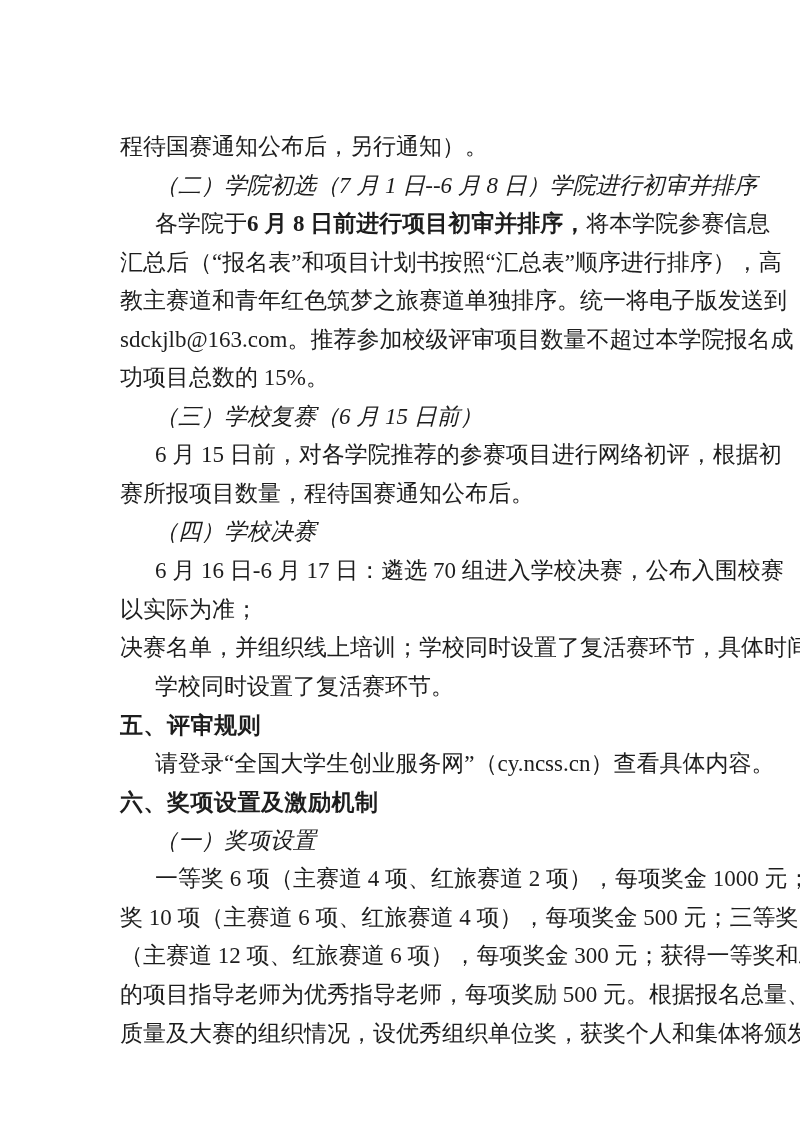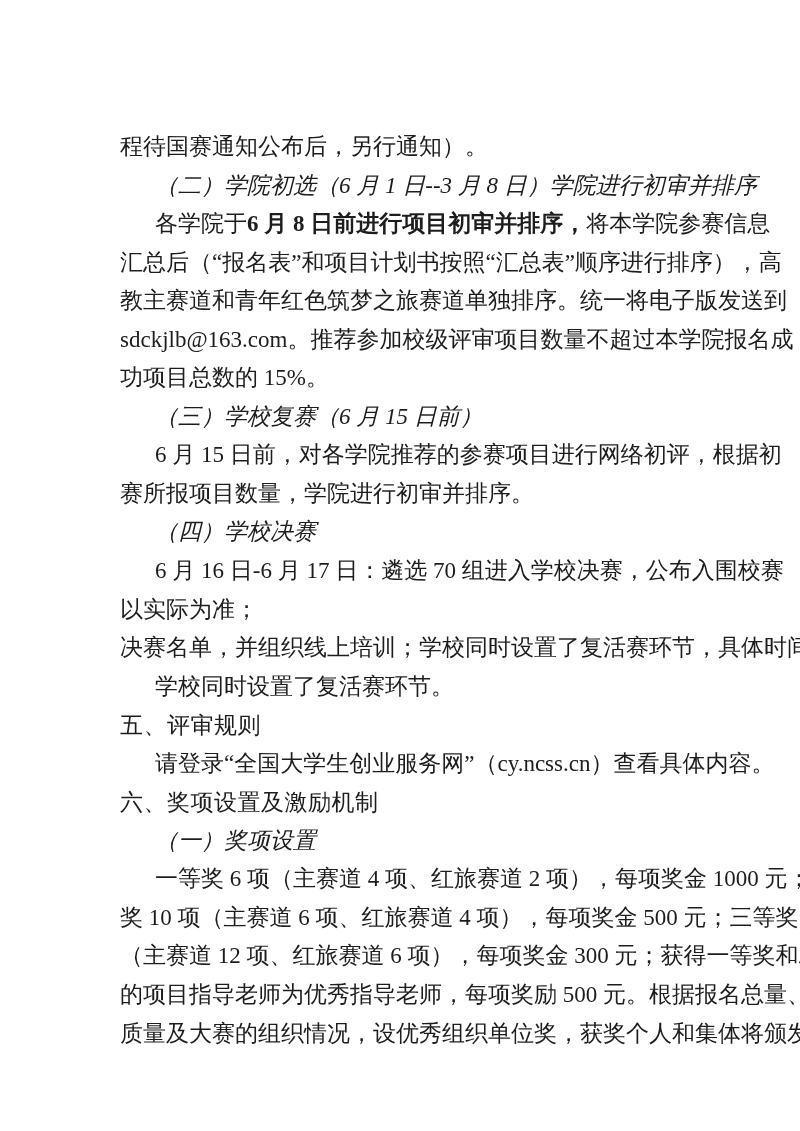--- a/index.html
+++ b/index.html
@@ -35,42 +35,42 @@
   .line.fill {
     text-align: justify;
     text-align-last: justify;
     text-justify: inter-character;
   }
   .line.kaiti {
     font-style: italic;
   }
   .line.heading {
     font-family: "Liberation Sans", "DejaVu Sans", sans-serif;
-    font-weight: 400;
+    font-weight: 700;
     letter-spacing: 0.5px;
   }
   .line b {
     font-weight: 700;
   }
 </style>
 </head>
 <body style="color: rgb(29, 29, 29);">
 
 <div class="page">
   <div class="content" id="content">
       <div class="line body"><span>程待国赛通知公布后，另行通知）。</span></div>
-      <div class="line kaiti indent"><span>（二）学院初选（6 月 1 日--3 月 8 日）学院进行初审并排序</span></div>
+      <div class="line kaiti indent"><span>（二）学院初选（7 月 1 日--6 月 8 日）学院进行初审并排序</span></div>
       <div class="line body indent fill"><span>各学院于</span><b>6 月 8 日前进行项目初审并排序，</b><span>将本学院参赛信息</span></div>
       <div class="line body fill"><span>汇总后（“报名表”和项目计划书按照“汇总表”顺序进行排序），高</span></div>
       <div class="line body fill"><span>教主赛道和青年红色筑梦之旅赛道单独排序。统一将电子版发送到</span></div>
       <div class="line body fill"><span>sdckjlb@163.com。推荐参加校级评审项目数量不超过本学院报名成</span></div>
       <div class="line body"><span>功项目总数的 15%。</span></div>
       <div class="line kaiti indent"><span>（三）学校复赛（6 月 15 日前）</span></div>
       <div class="line body indent fill"><span>6 月 15 日前，对各学院推荐的参赛项目进行网络初评，根据初</span></div>
-      <div class="line body"><span>赛所报项目数量，学院进行初审并排序。</span></div>
+      <div class="line body"><span>赛所报项目数量，程待国赛通知公布后。</span></div>
       <div class="line kaiti indent"><span>（四）学校决赛</span></div>
       <div class="line body indent fill"><span>6 月 16 日-6 月 17 日：遴选 70 组进入学校决赛，公布入围校赛</span></div>
       <div class="line body"><span>以实际为准；</span></div>
       <div class="line body fill"><span>决赛名单，并组织线上培训；学校同时设置了复活赛环节，具体时间</span></div>
       <div class="line body indent"><span>学校同时设置了复活赛环节。</span></div>
       <div class="line heading"><span>五、评审规则</span></div>
       <div class="line body indent"><span>请登录“全国大学生创业服务网”（cy.ncss.cn）查看具体内容。</span></div>
       <div class="line heading"><span>六、奖项设置及激励机制</span></div>
       <div class="line kaiti indent"><span>（一）奖项设置</span></div>
       <div class="line body indent fill"><span>一等奖 6 项（主赛道 4 项、红旅赛道 2 项），每项奖金 1000 元；二等</span></div>

